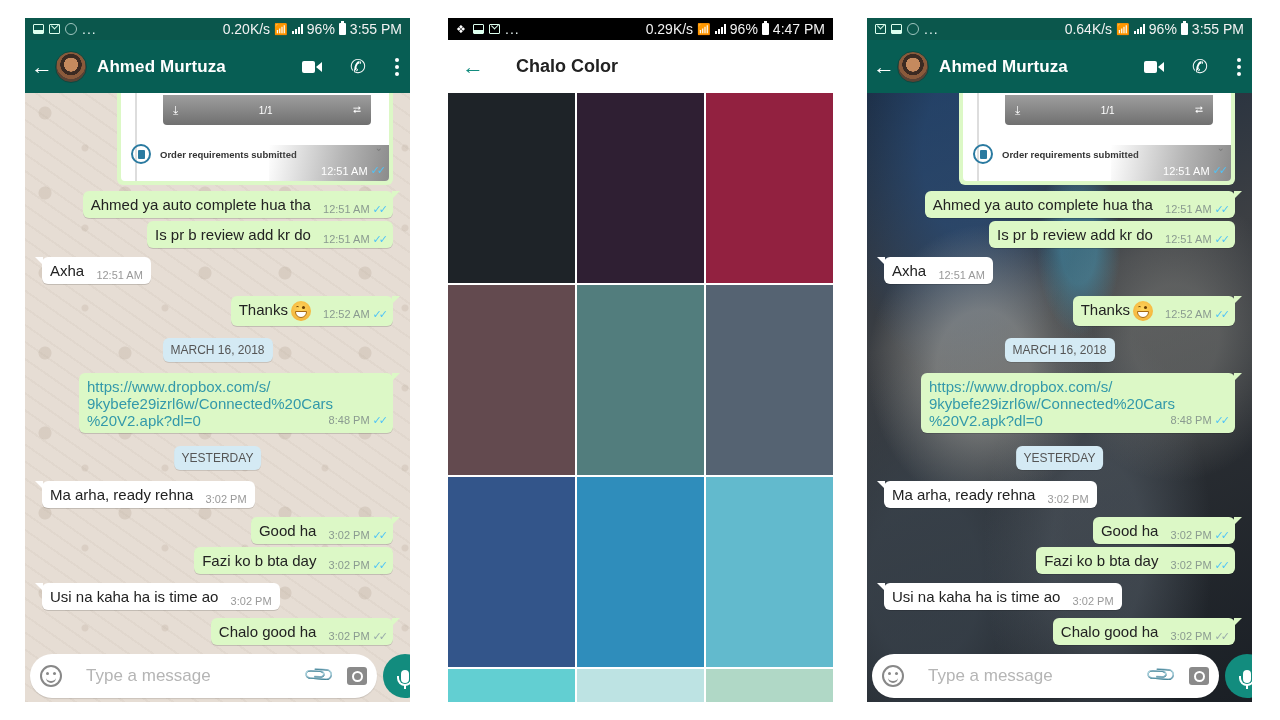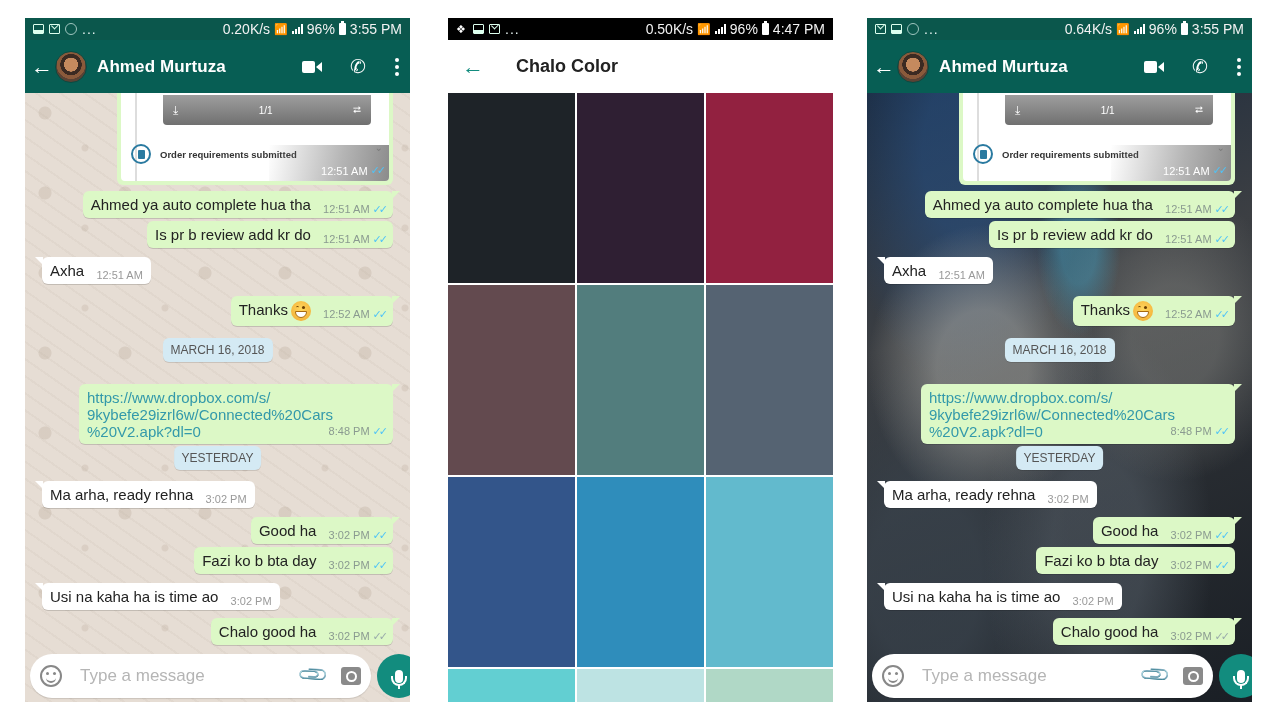--- a/index.html
+++ b/index.html
@@ -67,21 +67,21 @@
   .bubble.in.tail::before { content: ""; position: absolute; top: 0; left: -7px; border-right: 8px solid #ffffff; border-bottom: 8px solid transparent; }
   .msg-text { display: inline; }
   .meta { display: inline-flex; align-items: center; gap: 3px; font-size: 11px; color: #8a9a90; margin-left: 8px; position: relative; top: 3px; }
   .bubble.in .meta { color: #999; }
   .ticks { color: #4fc3f7; font-size: 11px; letter-spacing: -3px; font-style: italic; font-weight: bold; }
   .ticks.grey { color: #9aa; }
   .emoji { display: inline-block; width: 20px; height: 20px; border-radius: 50%; background: radial-gradient(circle at 50% 40%, #ffd75e, #f0a830); vertical-align: middle; position: relative; margin-left: 3px; }
   .emoji::after { content: ""; position: absolute; left: 4px; right: 4px; top: 10px; height: 5px; background: #fff; border-radius: 0 0 6px 6px; border: 1px solid #a86a10; }
   .emoji::before { content: ""; position: absolute; left: 5px; top: 5px; width: 3px; height: 2px; border-top: 1.5px solid #6b3e00; box-shadow: 6px 0 0 -0px #6b3e00; border-radius: 2px; }
 
-  .link-bubble { white-space: normal; line-height: 17px; margin-top: 11px; }
+  .link-bubble { white-space: normal; line-height: 17px; }
   .link-text { color: #2a8ab7; color: #3399aa; font-size: 15px; display: block; }
   .link-text span { display: block; }
   .link-bubble .meta { position: absolute; right: 8px; bottom: 4px; top: auto; margin: 0; }
 
   .date-chip { position: absolute; left: 50%; transform: translateX(-50%); background: #d4eaf4; color: #555; font-size: 12px; padding: 5px 8px; border-radius: 6px; box-shadow: 0 1px 0.5px rgba(0,0,0,0.12); white-space: nowrap; }
 
   
   .doc-bubble { position: absolute; left: 92px; width: 276px; top: -6px; height: 98px; background: #dcf8c6; border-radius: 0 0 6px 6px; padding: 0 4px 4px 4px; }
   .doc-inner { position: relative; width: 100%; height: 100%; background: #fff; border-radius: 0 0 4px 4px; overflow: hidden; }
   .doc-inner .vline { position: absolute; left: 14px; top: 0; bottom: 0; width: 2px; background: #ddd; }
@@ -93,21 +93,21 @@
   .doc-chev { position: absolute; right: 6px; top: 55px; color: #aaa; font-size: 10px; }
   .doc-fade { position: absolute; right: 0; bottom: 0; width: 120px; height: 36px; background: linear-gradient(100deg, rgba(255,255,255,0) 0%, rgba(120,120,120,0.55) 60%, rgba(90,90,90,0.7) 100%); }
   .doc-meta { position: absolute; right: 6px; bottom: 4px; color: #fff; font-size: 11px; display: flex; gap: 3px; align-items: center; }
 
   
   .input-bar { position: absolute; left: 5px; right: 4px; bottom: 4px; height: 44px; display: flex; align-items: center; gap: 6px; }
   .input-pill { flex: 1; height: 44px; background: #fff; border-radius: 22px; display: flex; align-items: center; padding: 0 10px 0 10px; box-shadow: 0 1px 1px rgba(0,0,0,0.12); }
   .ic-emoji { width: 22px; height: 22px; border-radius: 50%; border: 2px solid #888; position: relative; flex: none; cursor: pointer; }
   .ic-emoji::before { content: ""; position: absolute; left: 4px; top: 5px; width: 3px; height: 3px; border-radius: 50%; background: #888; box-shadow: 7px 0 0 #888; }
   .ic-emoji::after { content: ""; position: absolute; left: 4px; right: 4px; top: 10px; height: 4px; border-bottom: 2px solid #888; border-radius: 0 0 6px 6px; }
-  .msg-input { flex: 1; border: none; outline: none; font-size: 17px; color: #333; margin-left: 18px; background: transparent; font-family: "Liberation Sans", sans-serif; }
+  .msg-input { flex: 1; border: none; outline: none; font-size: 17px; color: #333; margin-left: 24px; background: transparent; font-family: "Liberation Sans", sans-serif; }
   .msg-input::placeholder { color: #b5b5b5; }
   .ic-clip { width: 22px; height: 22px; color: #888; font-size: 20px; line-height: 22px; text-align: center; transform: rotate(-45deg); margin-right: 18px; cursor: pointer; }
   .ic-camera { width: 20px; height: 18px; background: #8a8a8a; border-radius: 3px; position: relative; cursor: pointer; }
   .ic-camera::after { content: ""; position: absolute; left: 5px; top: 4px; width: 7px; height: 7px; border-radius: 50%; border: 2px solid #fff; }
   .mic-btn { width: 44px; height: 44px; border-radius: 50%; background: #128c7e; display: flex; align-items: center; justify-content: center; flex: none; cursor: pointer; }
   .ic-mic { width: 8px; height: 13px; background: #fff; border-radius: 4px; position: relative; }
   .ic-mic::after { content: ""; position: absolute; left: -4px; top: 6px; width: 12px; height: 8px; border: 2px solid #fff; border-top: none; border-radius: 0 0 8px 8px; }
   .ic-mic::before { content: ""; position: absolute; left: 3px; top: 15px; width: 2px; height: 4px; background: #fff; }
 
   
@@ -271,21 +271,21 @@
 
 <div class="phone" id="phone-2">
   <div class="statusbar black">
     <div class="sb-left">
       <span class="sb-ic drop">❖</span>
       <span class="sb-ic img"></span>
       <span class="sb-ic msg"></span>
       <span class="sb-dots">...</span>
     </div>
     <div class="sb-right">
-      <span>0.50K/s</span>
+      <span>0.29K/s</span>
       <span class="sb-wifi">📶</span>
       <span class="sb-signal">
           <i style="height:3px"></i>
           <i style="height:5px"></i>
           <i style="height:7px"></i>
           <i style="height:10px"></i>
         </span>
       <span>96%</span>
       <span class="sb-battery"></span>
       <span>4:47 PM</span>

